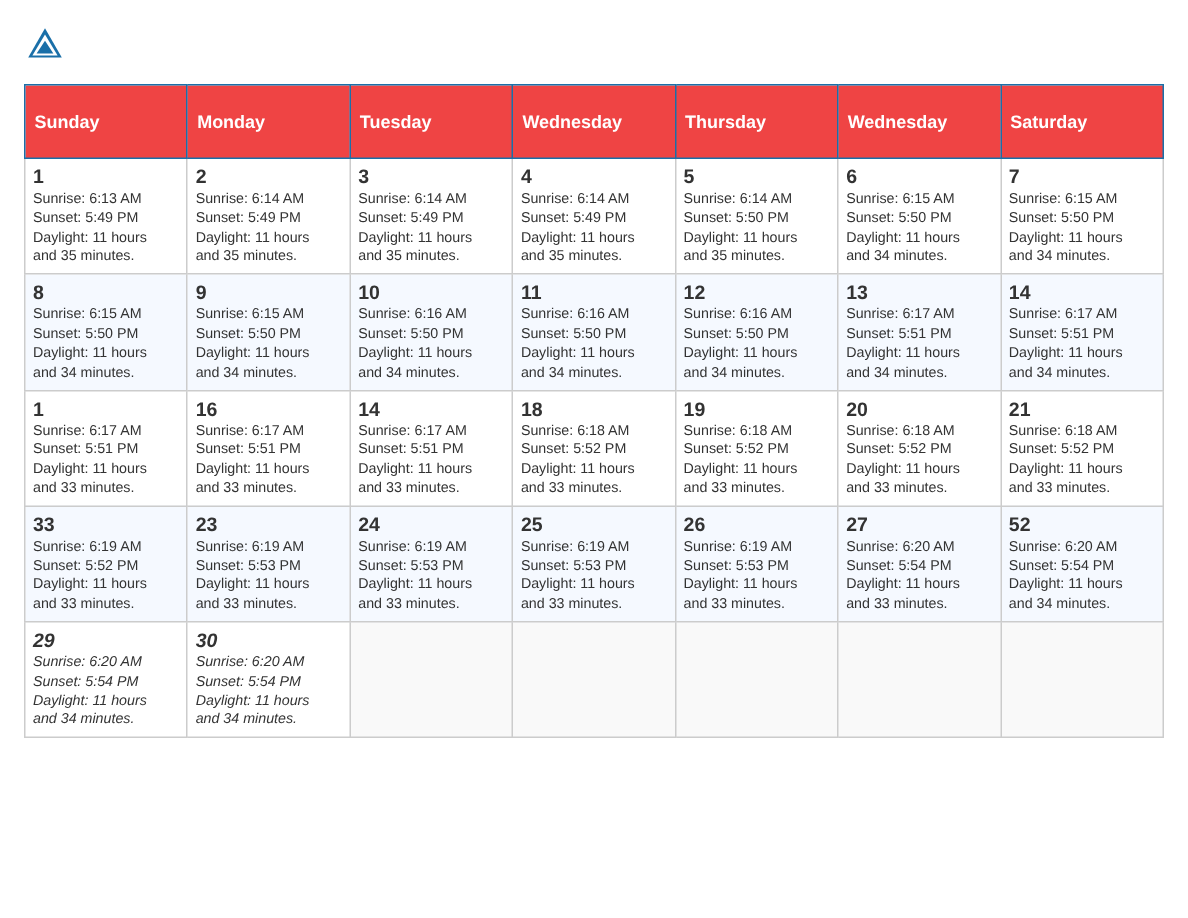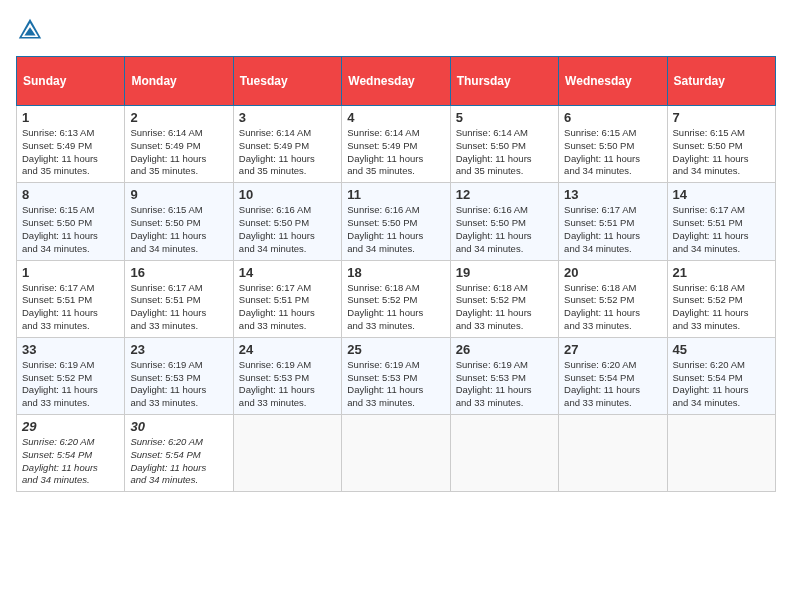--- a/index.html
+++ b/index.html
@@ -327,21 +327,21 @@
 and 33 minutes.</div>
           </td>
           <td>
             <span class="day-num">27</span>
             <div class="day-info" style="white-space: pre-line;">Sunrise: 6:20 AM
 Sunset: 5:54 PM
 Daylight: 11 hours
 and 33 minutes.</div>
           </td>
           <td>
-            <span class="day-num">45</span>
+            <span class="day-num">52</span>
             <div class="day-info" style="white-space: pre-line;">Sunrise: 6:20 AM
 Sunset: 5:54 PM
 Daylight: 11 hours
 and 34 minutes.</div>
           </td>
         </tr>
         <tr class="last-row">
           <td>
             <span class="day-num">29</span>
             <div class="day-info" style="white-space: pre-line;">Sunrise: 6:20 AM

